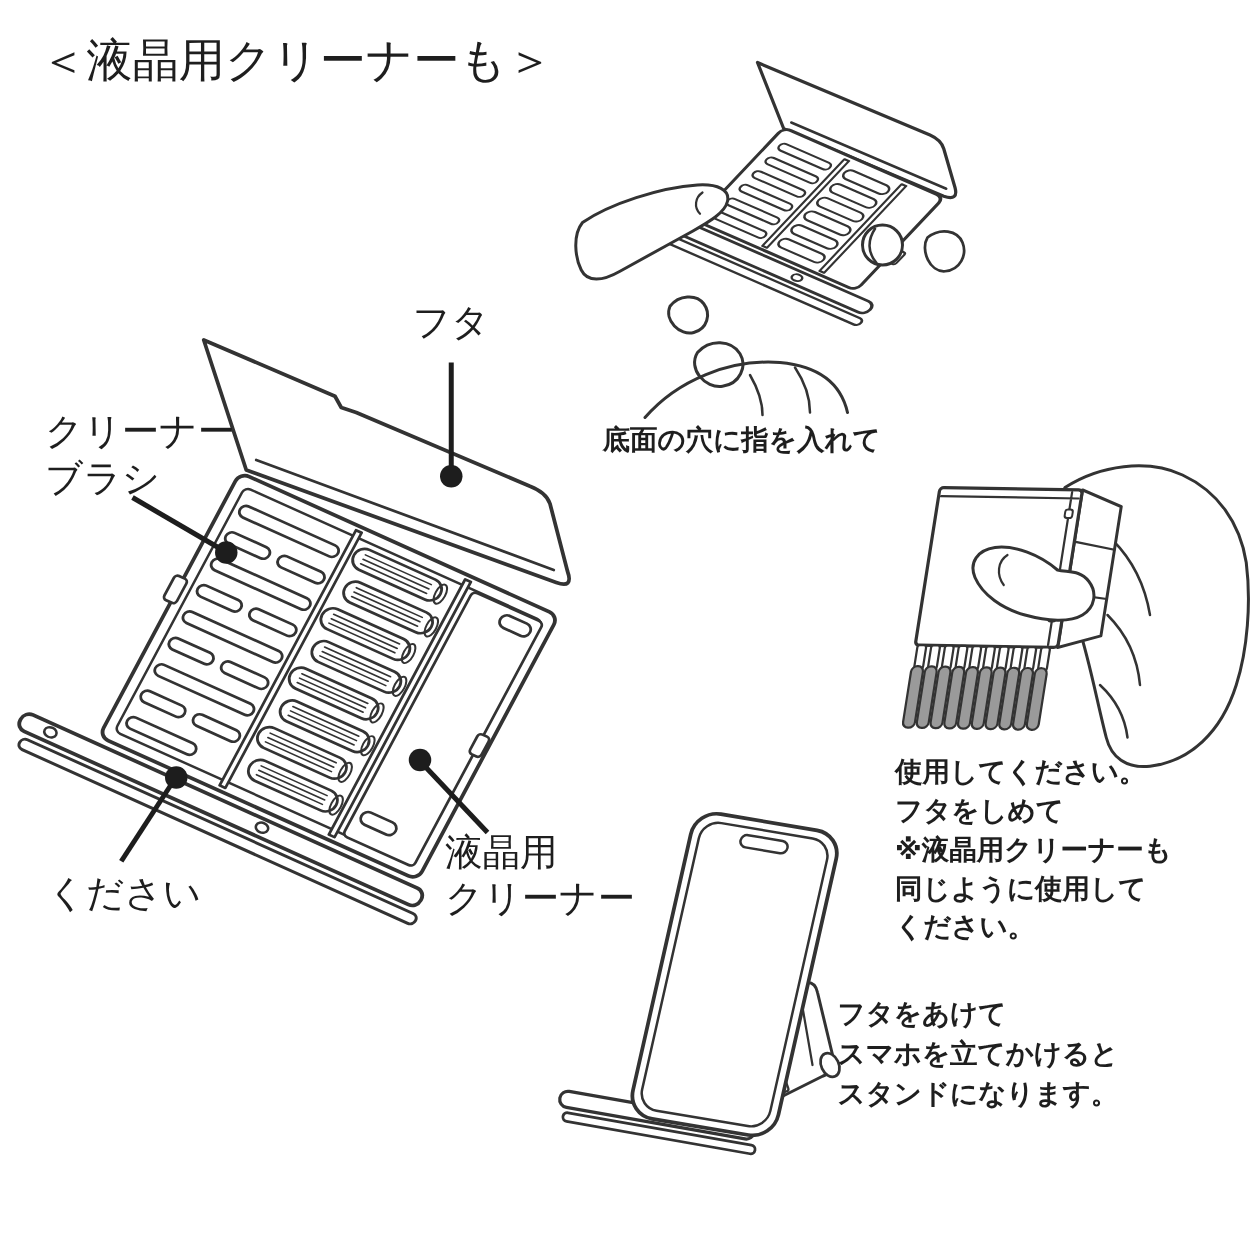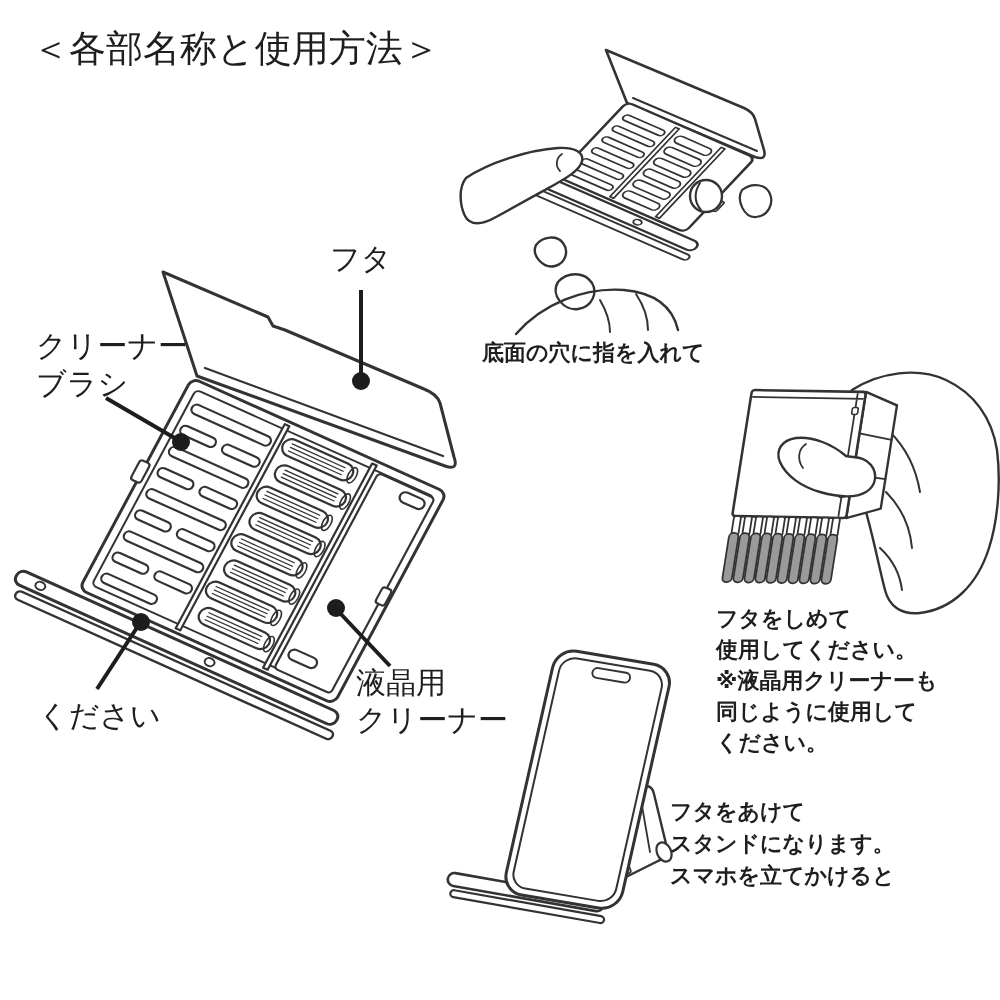--- a/index.html
+++ b/index.html
@@ -238,45 +238,45 @@
     </g>
 
     <g transform="matrix(0.986 0.166 -0.22 0.975 557 648)">
       <rect class="fw" stroke-width="3" x="0" y="0" width="118" height="250" rx="20"></rect>
       <rect class="ln" stroke-width="2" x="7" y="7" width="104" height="236" rx="15"></rect>
       <rect class="ln" stroke-width="2" x="40" y="13" width="38" height="10" rx="5"></rect>
     </g>
   </g>
 </svg>
 
-<div class="abs title">＜各部名称と使用方法＞</div>
+<div class="abs title">＜液晶用クリーナーも＞</div>
 
 <div class="abs part-label" style="left:330px;top:240px;">フタ</div>
 
 <div class="abs part-label" style="left:36px;top:327px;">
   <div>クリーナー</div>
   <div>ブラシ</div>
 </div>
 
 <div class="abs part-label" style="left:38px;top:697px;">ください</div>
 
 <div class="abs part-label" style="left:356px;top:664px;line-height:37px;">
   <div>液晶用</div>
   <div>クリーナー</div>
 </div>
 
 <div class="abs body-text lh34" style="left:482px;top:336px;">
   <div>底面の穴に指を入れて</div>
 </div>
 
 <div class="abs body-text lh31" style="left:716px;top:603px;">
+  <div>使用してください。</div>
   <div>フタをしめて</div>
-  <div>使用してください。</div>
   <div>※液晶用クリーナーも</div>
   <div>同じように使用して</div>
   <div>ください。</div>
 </div>
 
 <div class="abs body-text lh32" style="left:670px;top:796px;">
   <div>フタをあけて</div>
+  <div>スマホを立てかけると</div>
   <div>スタンドになります。</div>
-  <div>スマホを立てかけると</div>
 </div>
 
 </body></html>

